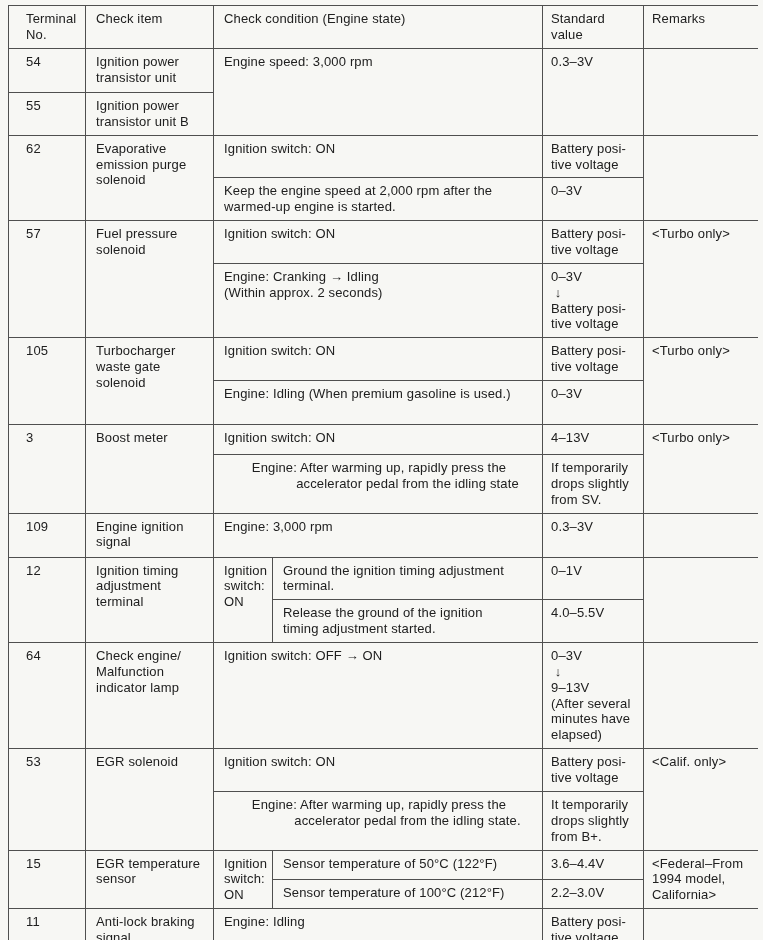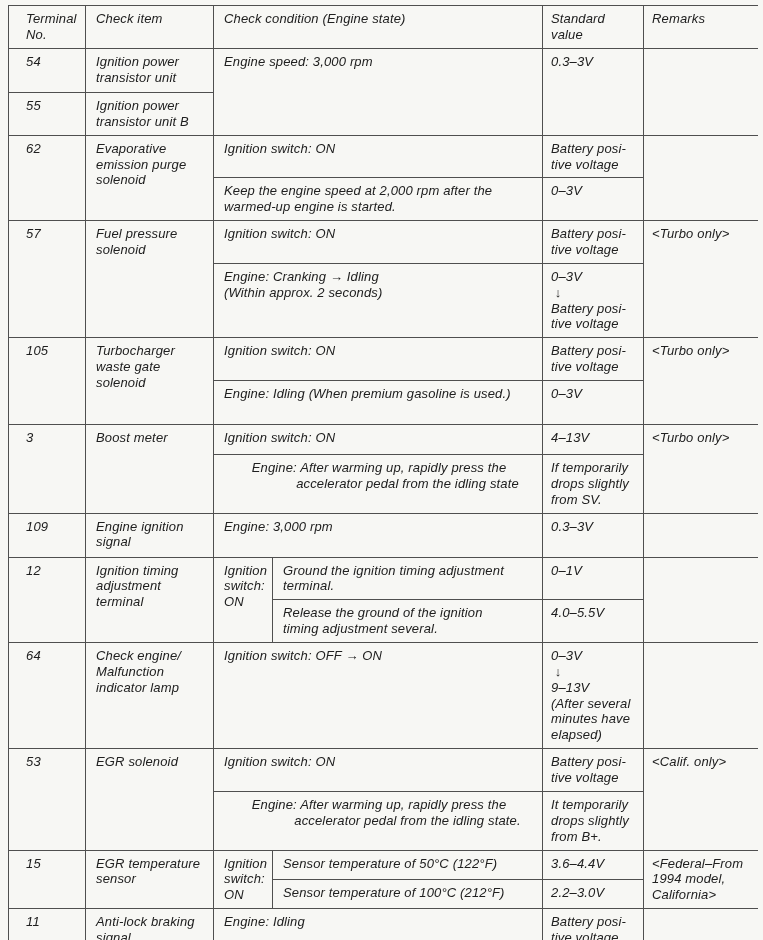--- a/index.html
+++ b/index.html
@@ -5,21 +5,20 @@
   * { margin: 0; padding: 0; box-sizing: border-box; }
   html, body { background: #e9e9e6; }
   .page {
     width: 763px;
     height: 940px;
     background: #f7f7f4;
     position: relative;
     overflow: hidden;
     font-family: "Liberation Sans", sans-serif;
     color: #1e1e1e;
-    font-style: italic;
   }
   table.check-table {
     border-collapse: collapse;
     table-layout: fixed;
     width: 749px;
     margin: 5px 0 0 8px;
     border-top: 1px solid #4a4a4a;
     border-left: 1px solid #4a4a4a;
     border-bottom: 4px solid #111111;
   }
@@ -171,21 +170,21 @@
         <td rowspan="2">Ignition
 switch:
 ON</td>
         <td>Ground the ignition timing adjustment
 terminal.</td>
         <td class="val">0–1V</td>
         <td rowspan="2" class="remarks"></td>
       </tr>
       <tr style="height:36px">
         <td>Release the ground of the ignition
-timing adjustment several.</td>
+timing adjustment started.</td>
         <td class="val">4.0–5.5V</td>
       </tr>
 
       <tr style="height:101px">
         <td class="term">64</td>
         <td>Check engine/
 Malfunction
 indicator lamp</td>
         <td colspan="2">Ignition switch: OFF → ON</td>
         <td class="val">0–3V

